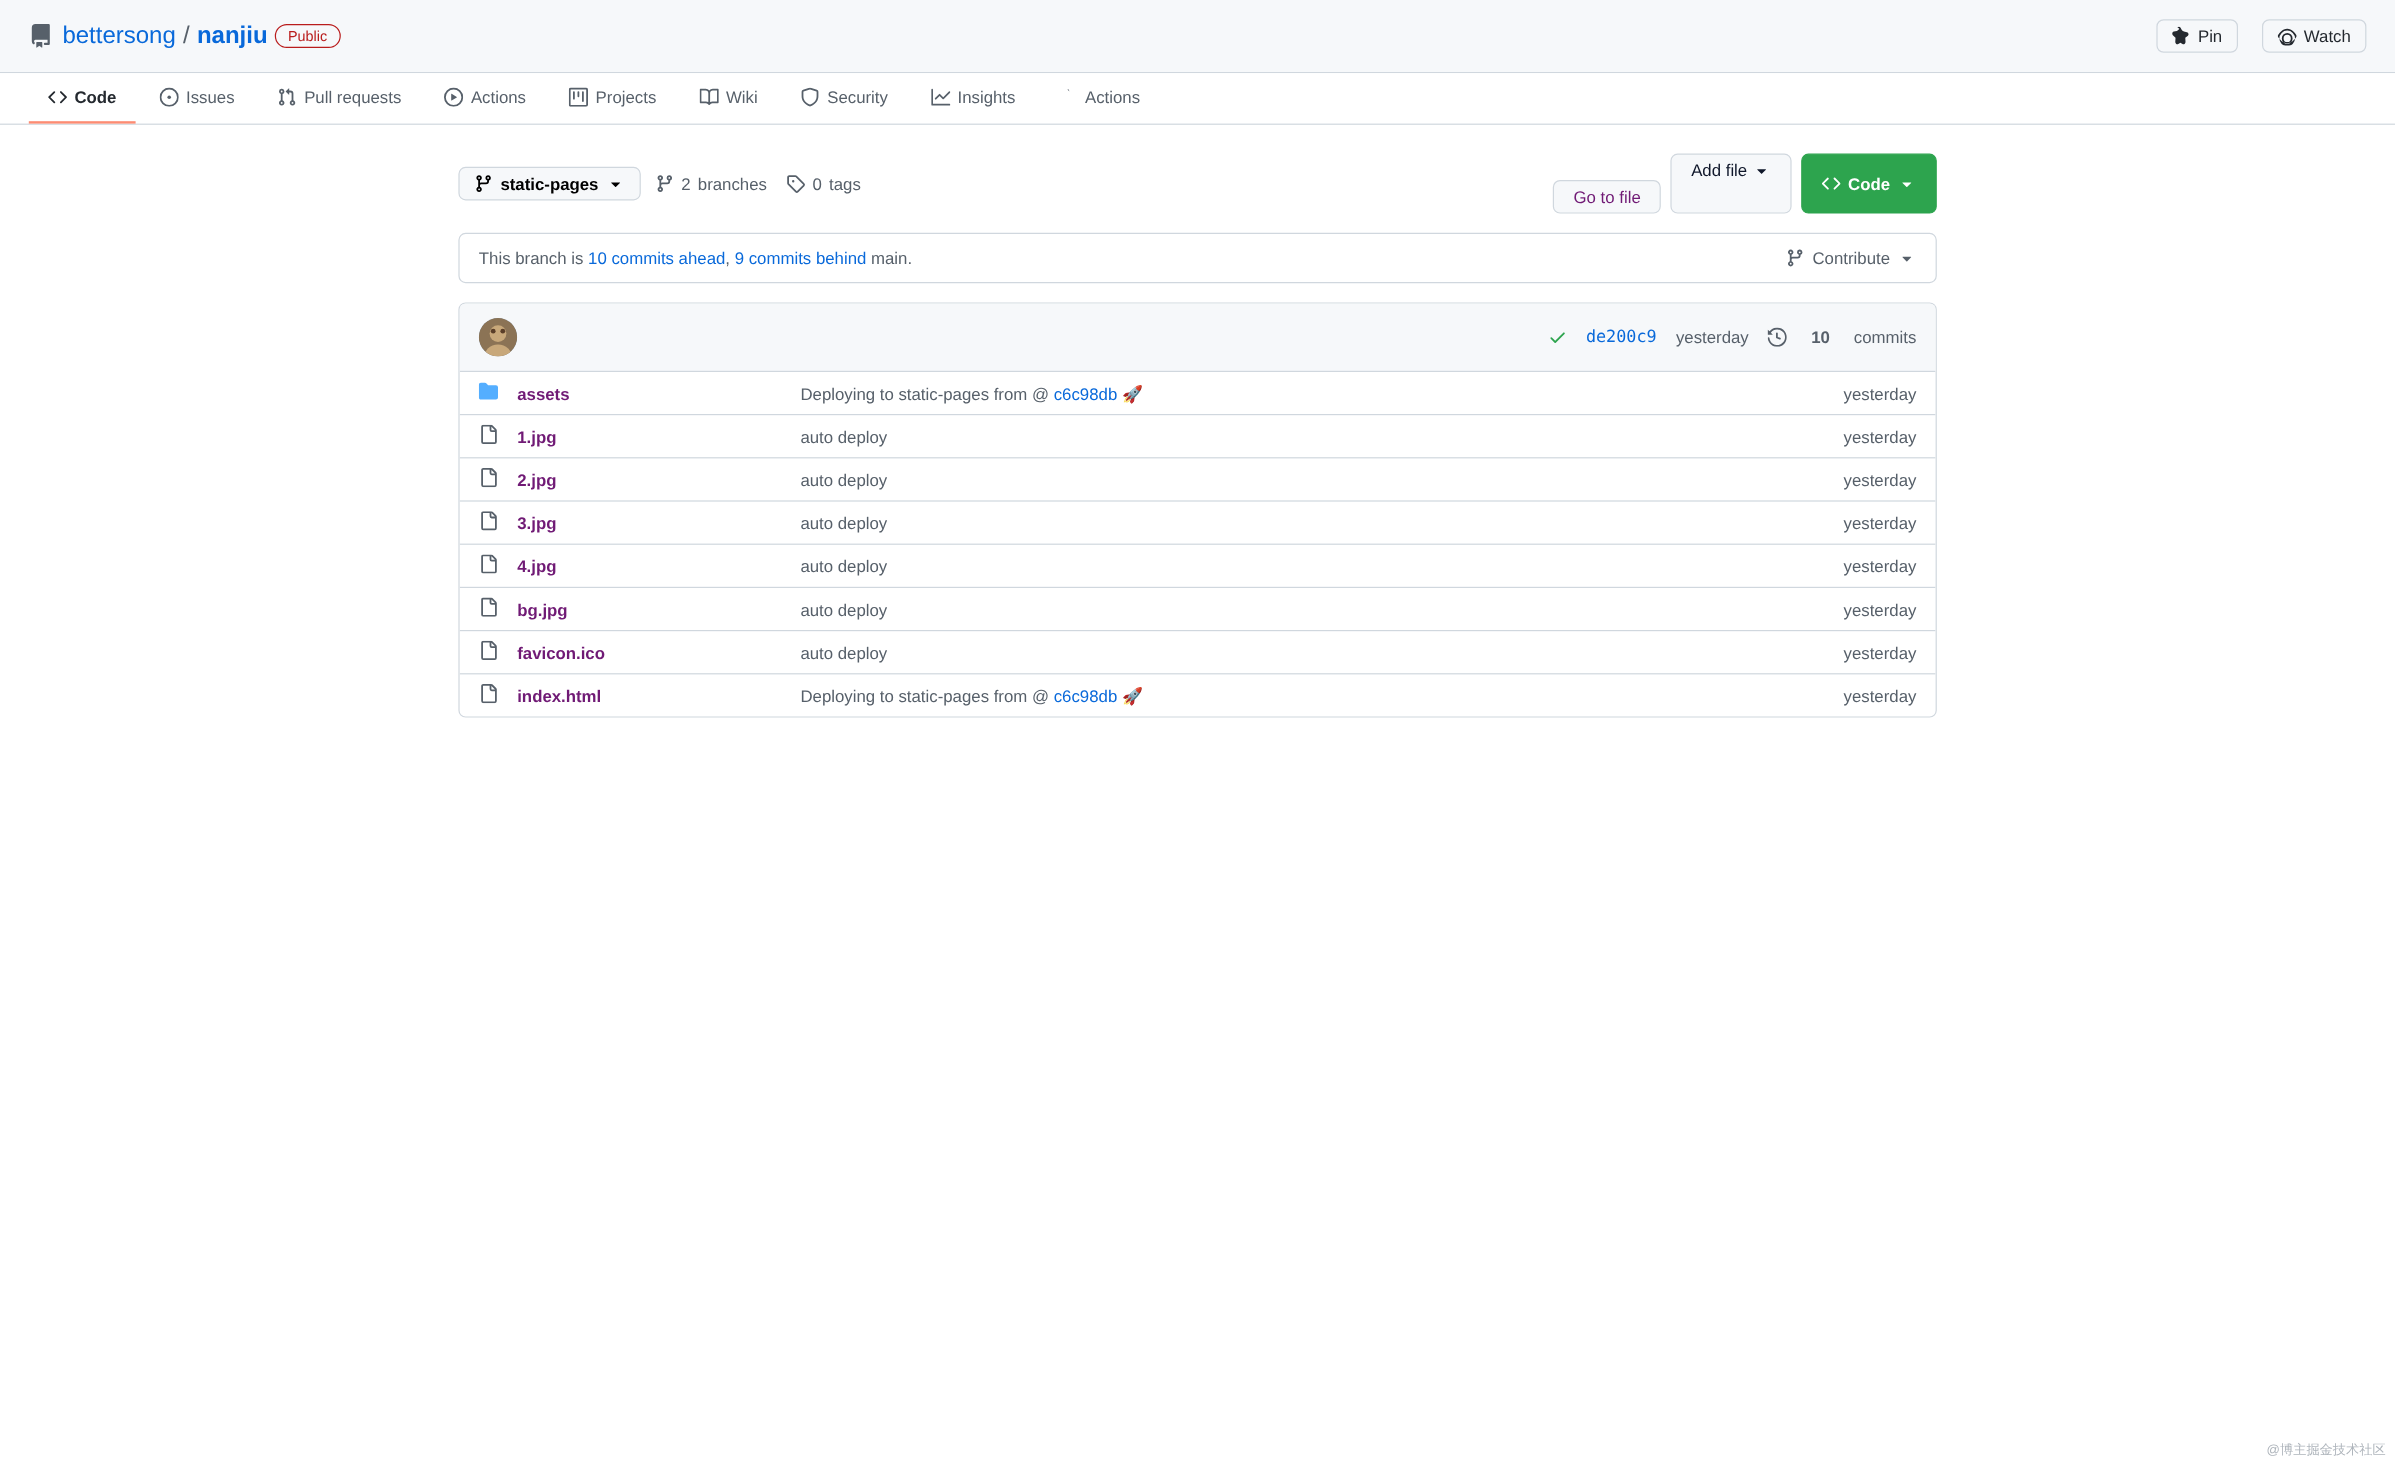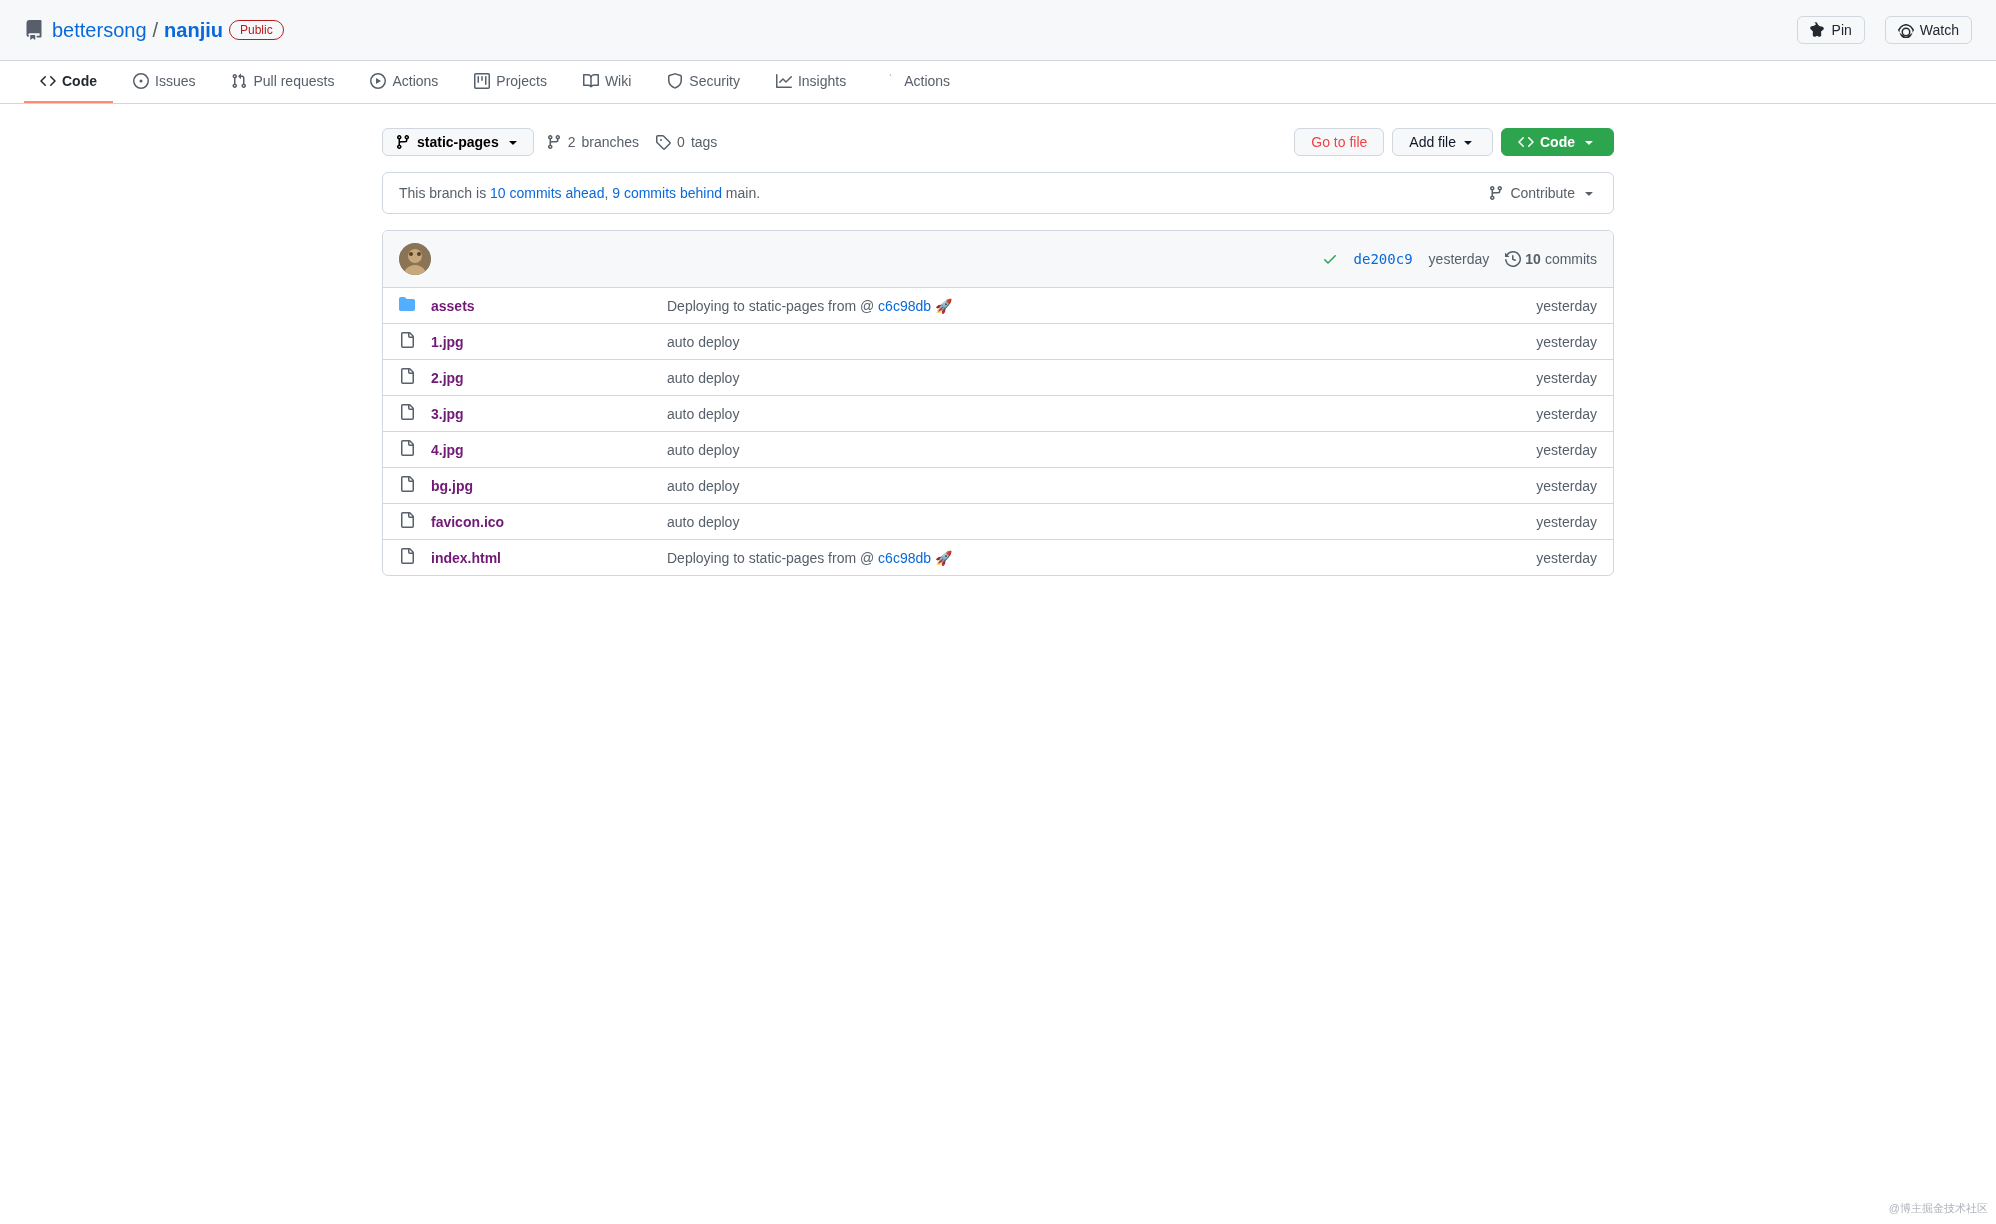--- a/index.html
+++ b/index.html
@@ -67,21 +67,21 @@
       background: #f6f8fa; cursor: pointer; font-size: 14px; font-weight: 600;
     }
     .branch-bar-links { display: flex; gap: 16px; }
     .branch-bar-link {
       display: flex; align-items: center; gap: 6px;
       font-size: 14px; color: #57606a; text-decoration: none;
     }
     .branch-bar-actions { margin-left: auto; display: flex; gap: 8px; }
     .btn-outline {
       padding: 5px 16px; font-size: 14px; border: 1px solid #d0d7de;
-      border-radius: 6px; background: #f6f8fa; cursor: pointer; color: #ef4444;
+      border-radius: 6px; background: #f6f8fa; cursor: pointer; color: #701a75; margin-top: 22px;
     }
     .btn-add-file {
       display: flex; gap: 4px;
       padding: 5px 16px; font-size: 14px; border: 1px solid #d0d7de;
       border-radius: 6px; background: #f6f8fa; cursor: pointer; color: #0f172a;
     }
     .btn-code {
       display: flex; align-items: center; gap: 6px;
       padding: 5px 16px; font-size: 14px; border: 1px solid #2da44e;
       border-radius: 6px; background: #2da44e; cursor: pointer; color: #fff; font-weight: 600;
@@ -120,21 +120,21 @@
     }
     .commit-message { flex: 1; font-size: 14px; }
     .commit-message strong { font-weight: 600; }
     .commit-message a { color: #0969da; text-decoration: none; }
     .commit-meta {
       margin-left: auto; display: flex; align-items: center; gap: 16px;
       font-size: 14px; color: #57606a;
     }
     .commit-sha { color: #0969da; text-decoration: none; font-family: monospace; }
     .commit-check { color: #2da44e; display: flex; align-items: center; gap: 4px; }
-    .commits-count { display: flex; align-items: center; gap: 4px; }
+    .commits-count { display: flex; align-items: center; gap: 20px; }
 
     
     .file-table { width: 100%; }
     .file-row {
       display: flex; align-items: center;
       padding: 8px 16px; border-bottom: 1px solid #d0d7de;
       font-size: 14px;
     }
     .file-row:last-child { border-bottom: none; }
     .file-icon { width: 20px; margin-right: 12px; color: #57606a; flex-shrink: 0; }

